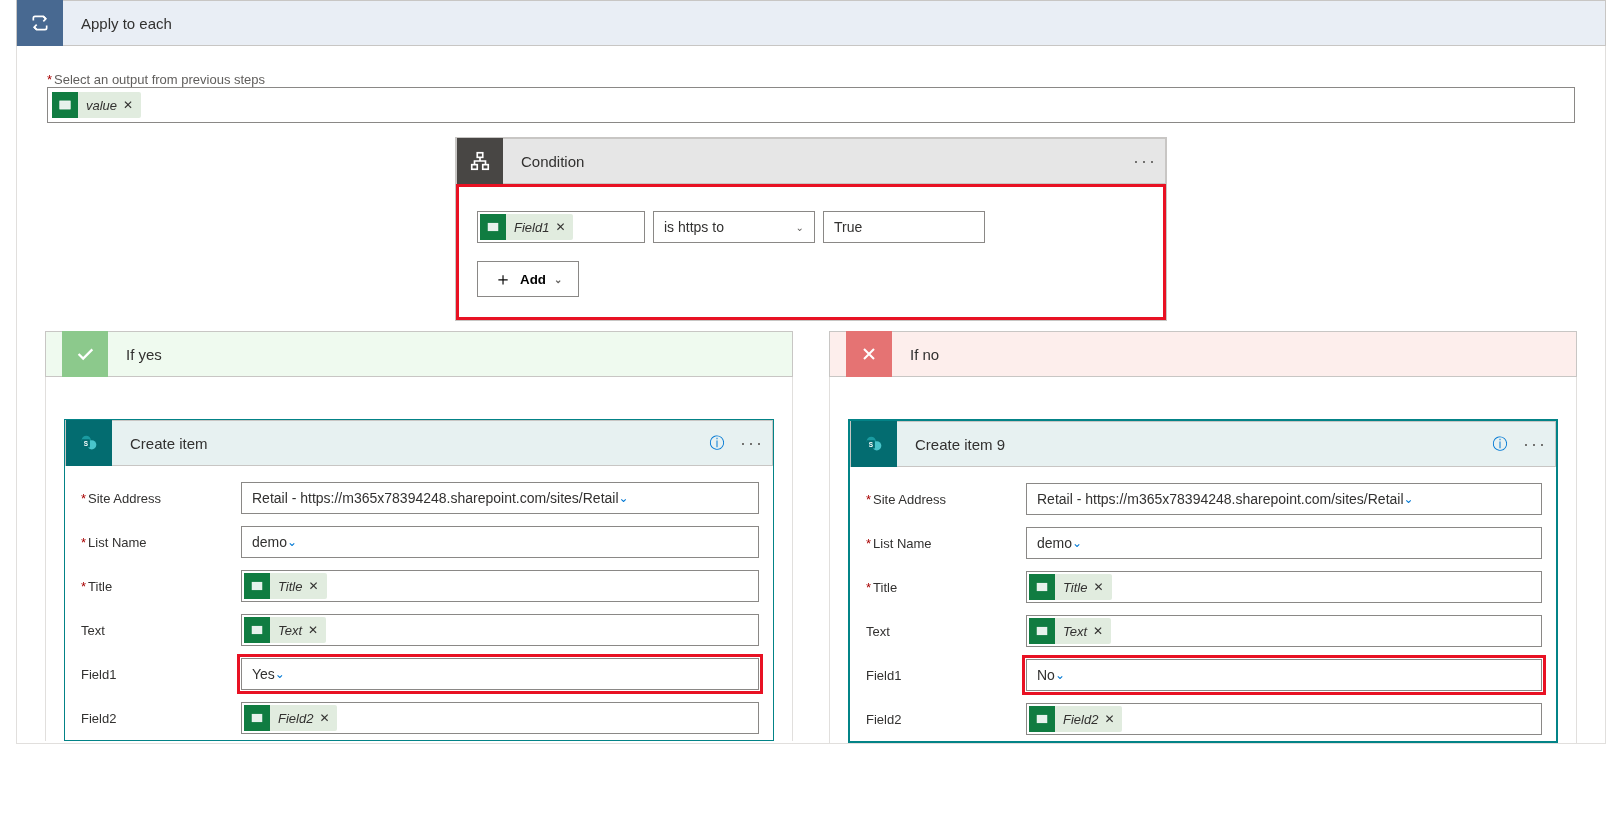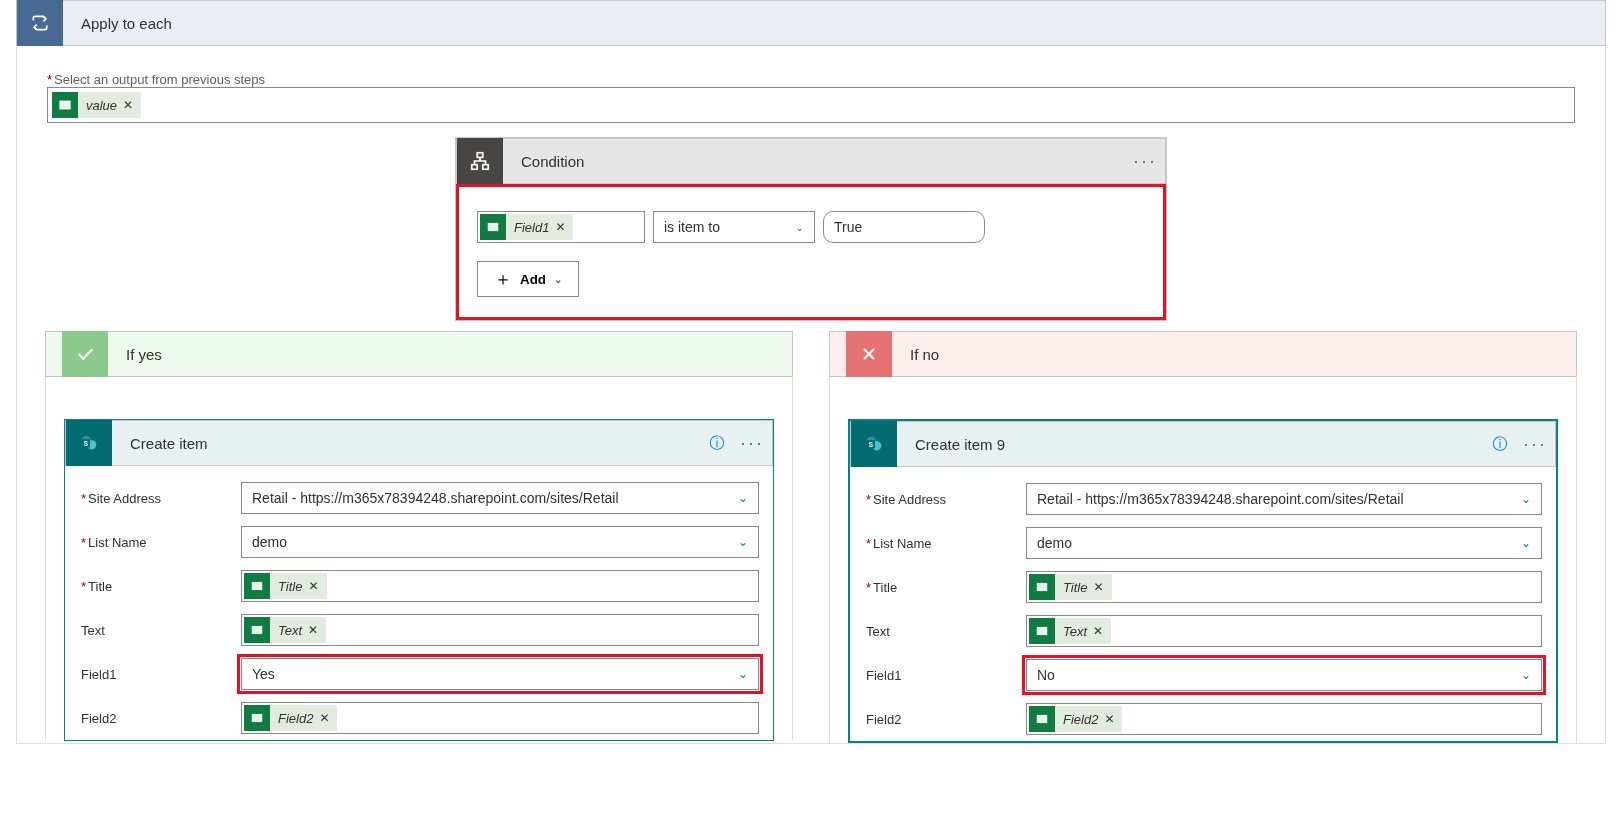--- a/index.html
+++ b/index.html
@@ -27,41 +27,41 @@
   .token .excel-badge svg { width: 14px; height: 14px; }
   .token-label { font-size: 13px; color: #323130; font-style: italic; }
   .token-x { margin-left: 6px; cursor: pointer; font-size: 12px; color: #323130; }
 
   .condition-card { width: 712px; margin: 14px auto 0; border: 1px solid #c8c6c4; }
   .condition-body { border: 3px solid #e81123; border-top: 3px solid #e81123; padding: 24px 18px 20px; }
   .cond-row { display: flex; gap: 8px; margin-bottom: 18px; }
   .cond-field { border: 1px solid #8a8886; height: 32px; display: flex; align-items: center; padding: 2px; }
   .cond-field.left { width: 168px; }
   .cond-field.op { width: 162px; padding: 0 10px; justify-content: space-between; cursor: pointer; }
-  .cond-field.right { width: 162px; padding: 0 10px; border-radius: 10px; }
+  .cond-field.right { width: 162px; padding: 0 10px; }
   .add-btn { border: 1px solid #8a8886; height: 36px; padding: 0 16px; display: inline-flex; align-items: center; gap: 8px; cursor: pointer; background: #fff; font-weight: 600; }
   .add-btn .plus { font-size: 18px; font-weight: 400; }
   .chev { font-size: 10px; color: #605e5c; }
 
   .branches { display: flex; gap: 36px; padding: 10px 28px 0; }
   .branch { flex: 1; }
   .branch-header { display: flex; align-items: center; height: 46px; border: 1px solid #c8c6c4; padding-left: 16px; }
   .branch-header.yes { background: #effaef; }
   .branch-header.no { background: #fdeeec; }
   .branch-icon { width: 46px; height: 46px; display: flex; align-items: center; justify-content: center; }
   .branch-icon.yes { background: #8cc98c; }
   .branch-icon.no { background: #e57373; }
   .branch-title { padding-left: 18px; font-size: 15px; }
   .branch-body { padding: 42px 18px 0; border-left: 1px solid #e1dfdd; border-right: 1px solid #e1dfdd; }
 
   .inner-card { border: 1px solid #038387; }
   .inner-body { padding: 10px 14px 0; }
   .form-row { display: flex; align-items: center; min-height: 44px; gap: 12px; }
   .form-label { width: 150px; font-size: 13px; color: #323130; padding-left: 2px; }
-  .form-input { flex: 1; border: 1px solid #8a8886; height: 32px; display: flex; align-items: center; padding: 0 10px; justify-content: space-between; }
+  .form-input { flex: 1; border: 1px solid #8a8886; height: 32px; display: flex; align-items: center; padding: 0 10px; justify-content: flex-start; }
   .form-input .chev-blue { color: #0078d4; font-size: 12px; }
   .form-input.token-hold { padding: 2px; justify-content: flex-start; }
   .highlight-red { outline: 3px solid #e81123; outline-offset: 1px; }
 
   svg { display: block; }
 </style>
 </head>
 <body>
 
 <div class="action-header apply" style="margin:0 16px;">
@@ -111,21 +111,21 @@
             <span class="excel-badge">
                 <svg viewBox="0 0 24 24">
                   <rect x="3" y="5" width="18" height="14" fill="#fff" opacity="0.9"></rect>
                 </svg>
               </span>
             <span class="token-label">Field1</span>
             <span class="token-x">✕</span>
           </span>
         </div>
         <div class="cond-field op">
-          <span>is item to</span>
+          <span>is https to</span>
           <span class="chev">⌄</span>
         </div>
         <div class="cond-field right">
           <span>True</span>
         </div>
       </div>
       <button class="add-btn">
         <span class="plus">＋</span>
         <span>Add</span>
         <span class="chev">⌄</span>

